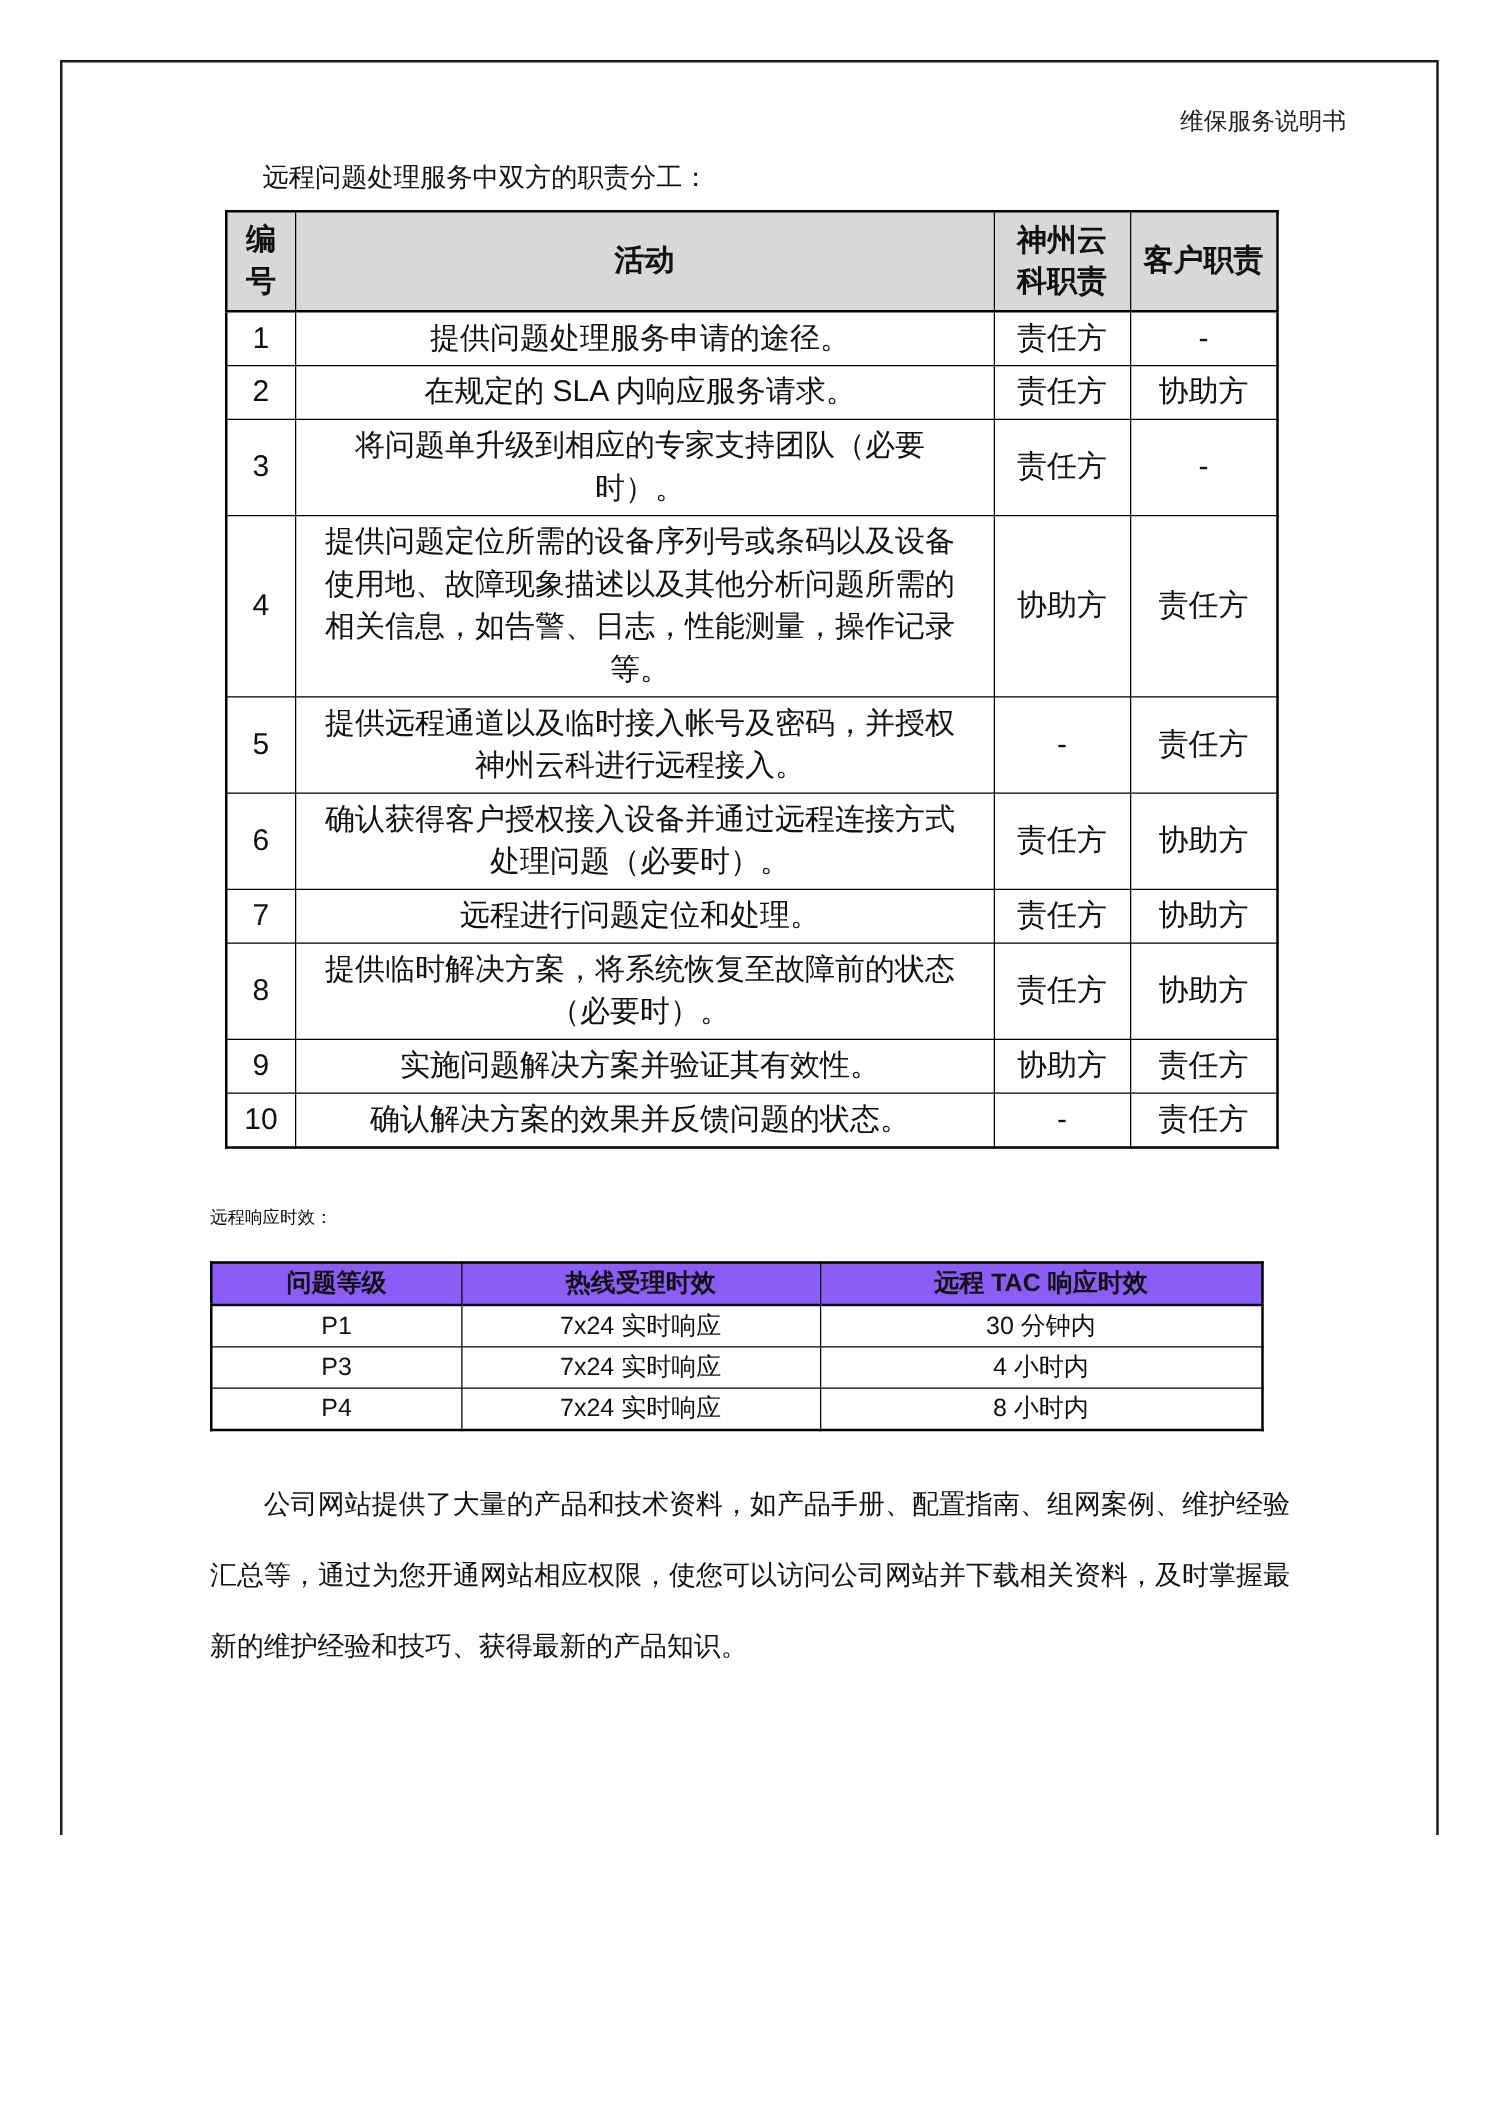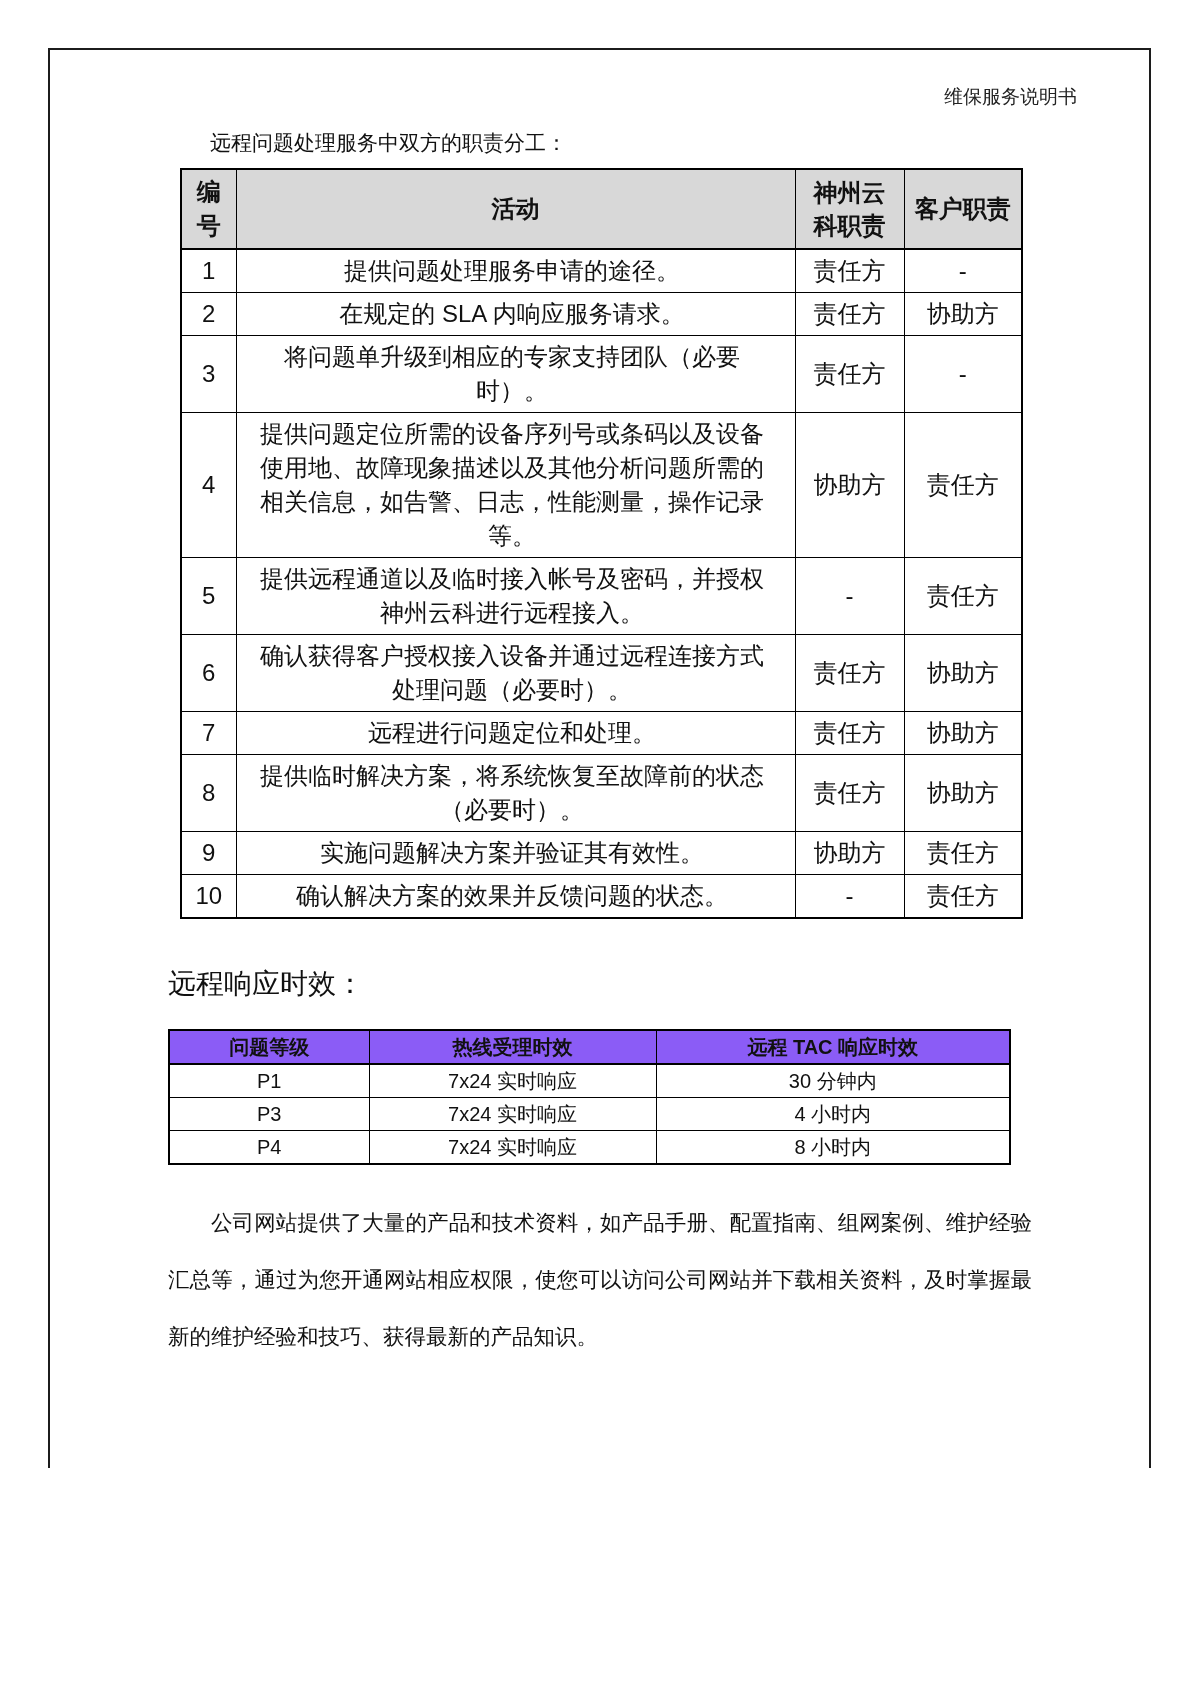--- a/index.html
+++ b/index.html
@@ -45,21 +45,21 @@
   }
   .resp-table thead th {
     background: #d8d8d8;
     font-weight: bold;
     border-bottom: 2.2px solid #000;
     padding: 5px 4px;
   }
   .resp-table td.act { text-align: center; padding: 4px 20px 4px 13px; }
   .narrow { display: inline-block; width: 84px; line-height: 33px; }
 
-  h2.sec { margin: 46px 0 0; font-size: 28px; font-weight: normal; color: #111; }
+  h2.sec { margin: 46px 0 0; font-size: 14px; font-weight: normal; color: #111; }
   h2.sec-online { margin-top: 88px; }
 
   .sla-table { width: 841px; margin-top: 26px; border: 2.5px solid #000; font-size: 20px; }
   .sla-table th, .sla-table td {
     border: 1.4px solid #000;
     text-align: center;
     vertical-align: middle;
     padding: 3px 6px;
     line-height: 26px;
   }

